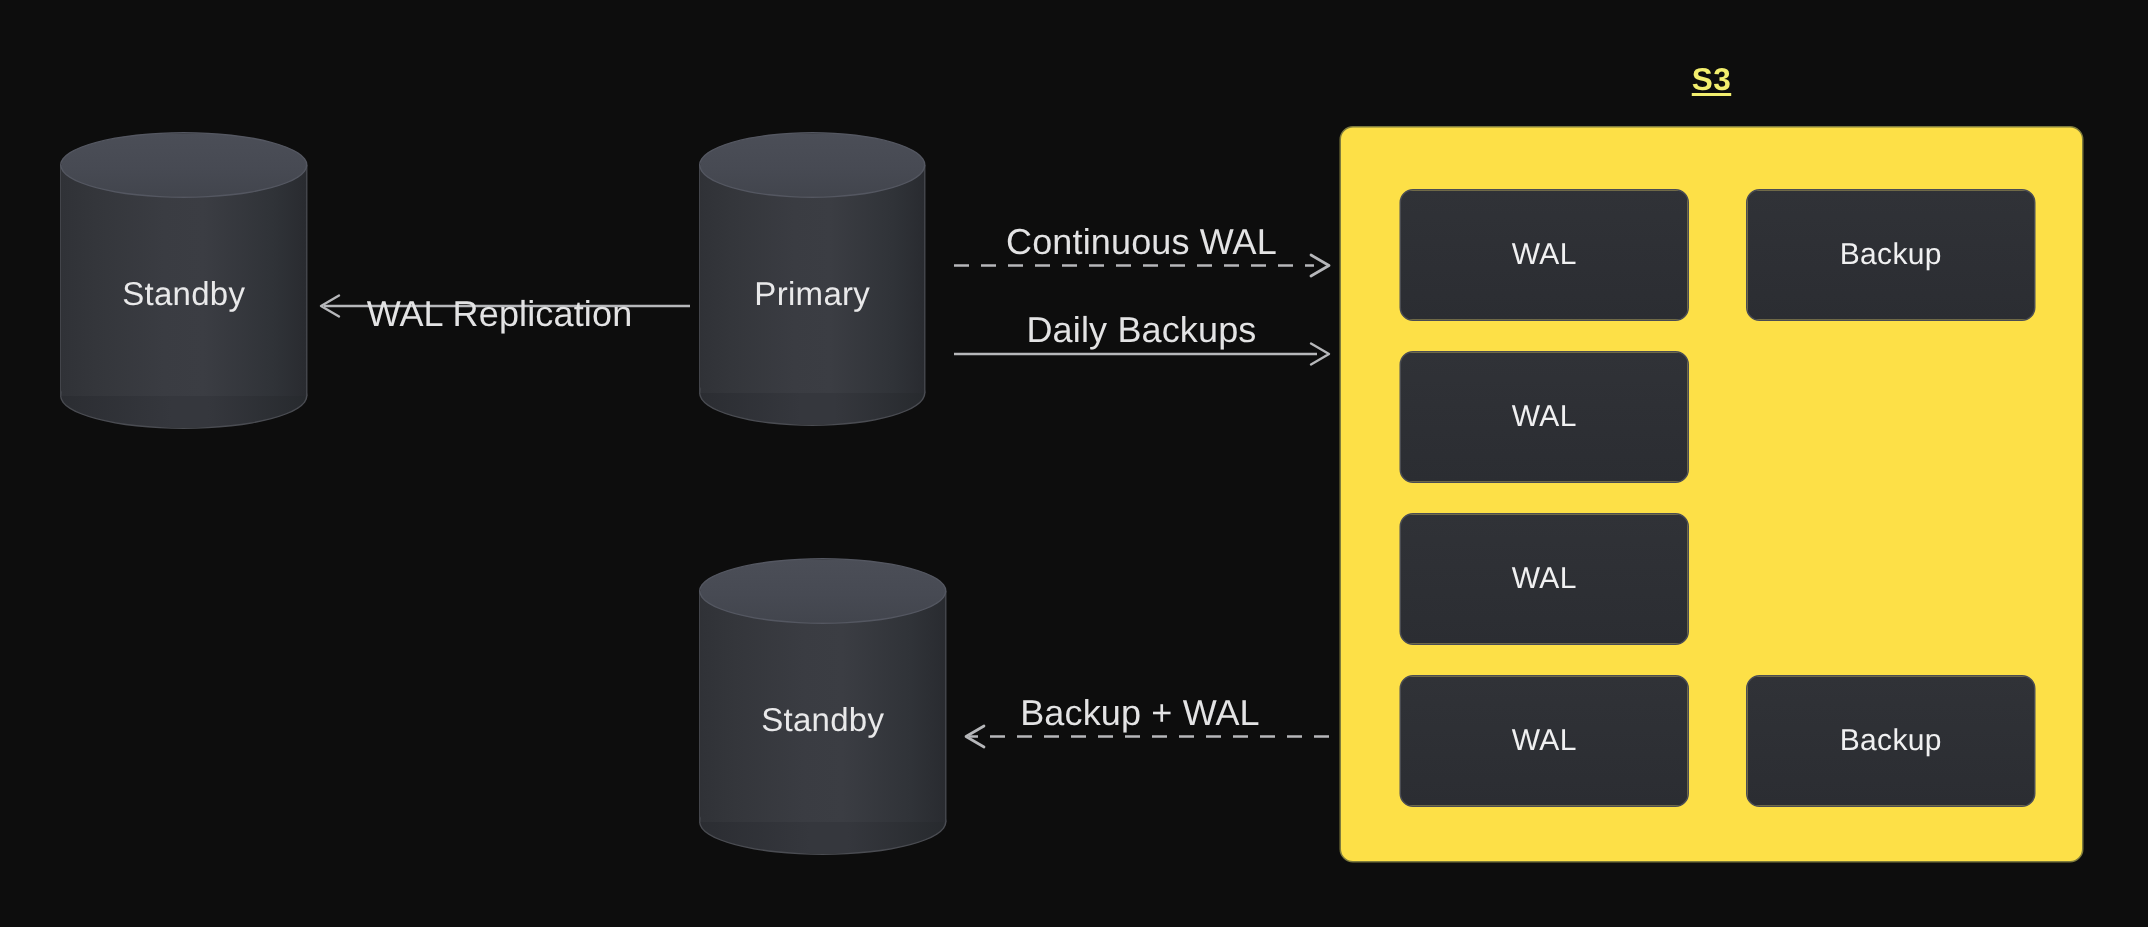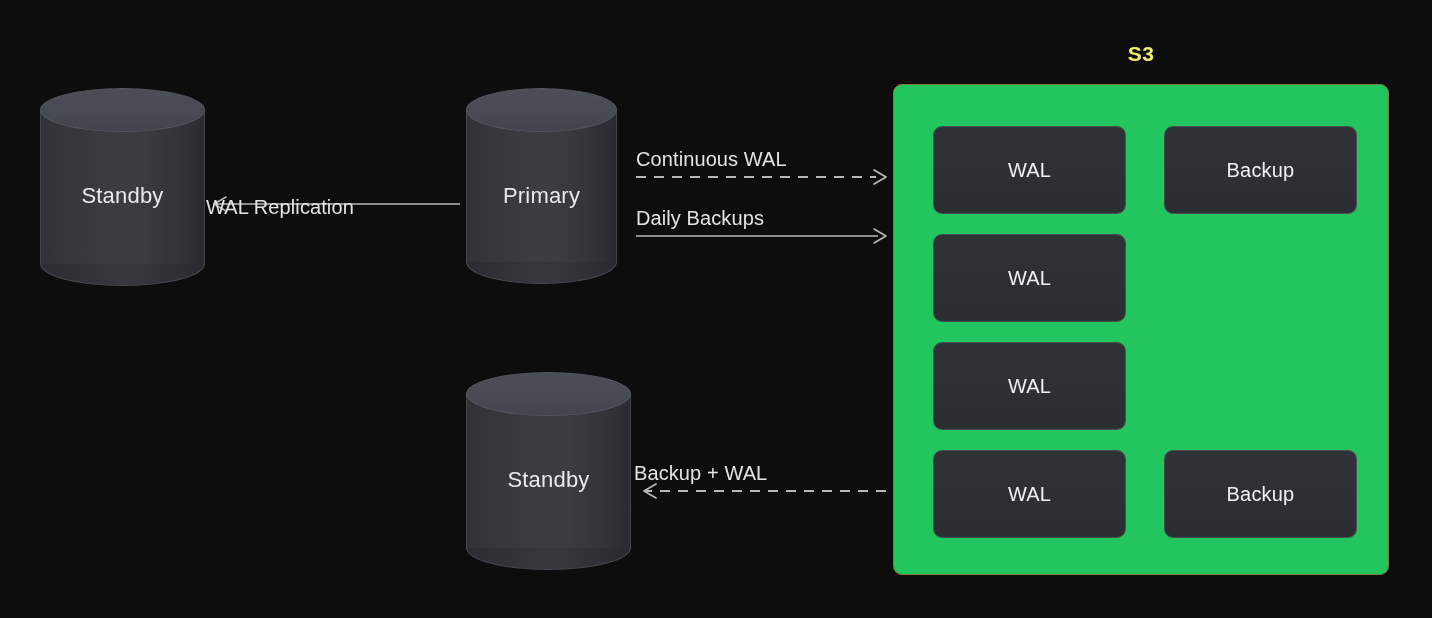--- a/index.html
+++ b/index.html
@@ -77,49 +77,50 @@
   
   .conn {
     position: absolute;
   }
   .conn svg {
     display: block;
     overflow: visible;
   }
   .conn-label {
     position: absolute;
-    text-align: left;
+    text-align: center;
     color: #e3e3e4;
-    font-size: 20px;
+    font-size: 24px;
     white-space: nowrap;
     letter-spacing: 0.1px;
   }
 
   
   #s3-group {
     position: absolute;
     left: 893px;
     top: 84px;
     width: 496px;
     height: 491px;
     border: 1.5px solid #7e7b3d;
     border-radius: 9px;
     box-sizing: border-box;
-    background: #22c55e;
+    background: #fde047;
   }
   #s3-title {
     position: absolute;
     left: 893px;
     top: 42px;
     width: 496px;
     text-align: center;
     color: #f2ee6e;
     font-size: 21px;
     font-weight: bold;
     letter-spacing: 0.3px;
+    text-decoration: underline;
   }
   #s3-grid {
     position: absolute;
     left: 39px;
     top: 41px;
     width: 420px;
     display: grid;
     grid-template-columns: 193px 193px;
     grid-column-gap: 38px;
     grid-row-gap: 20px;

